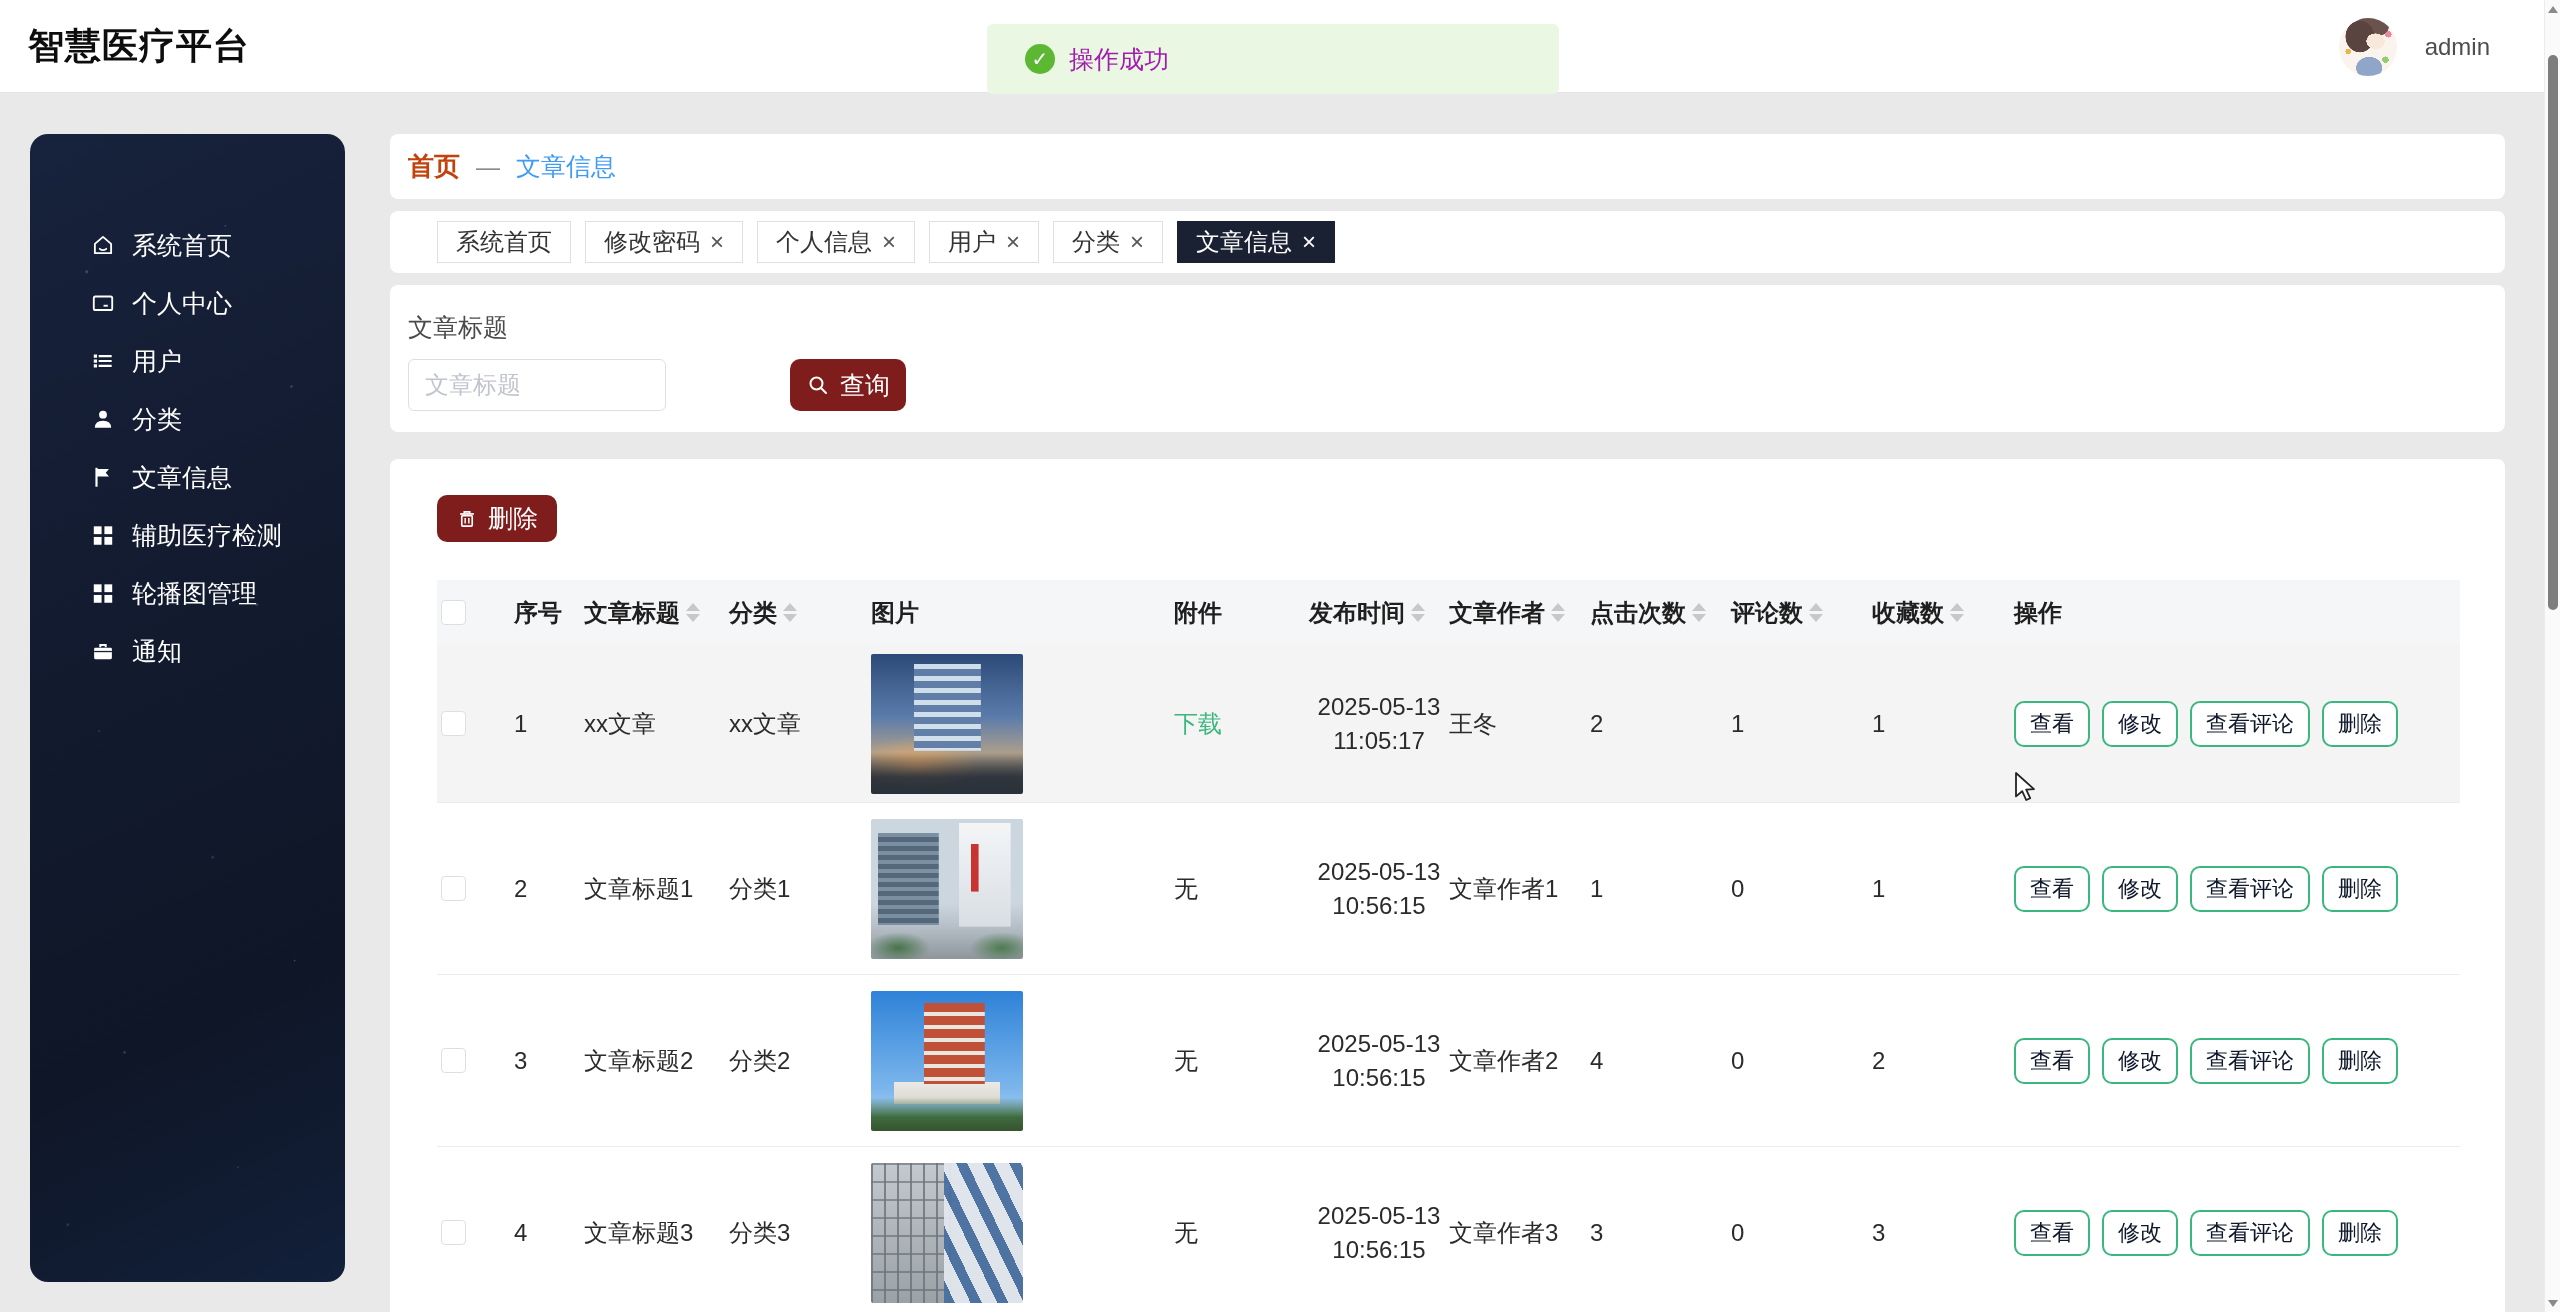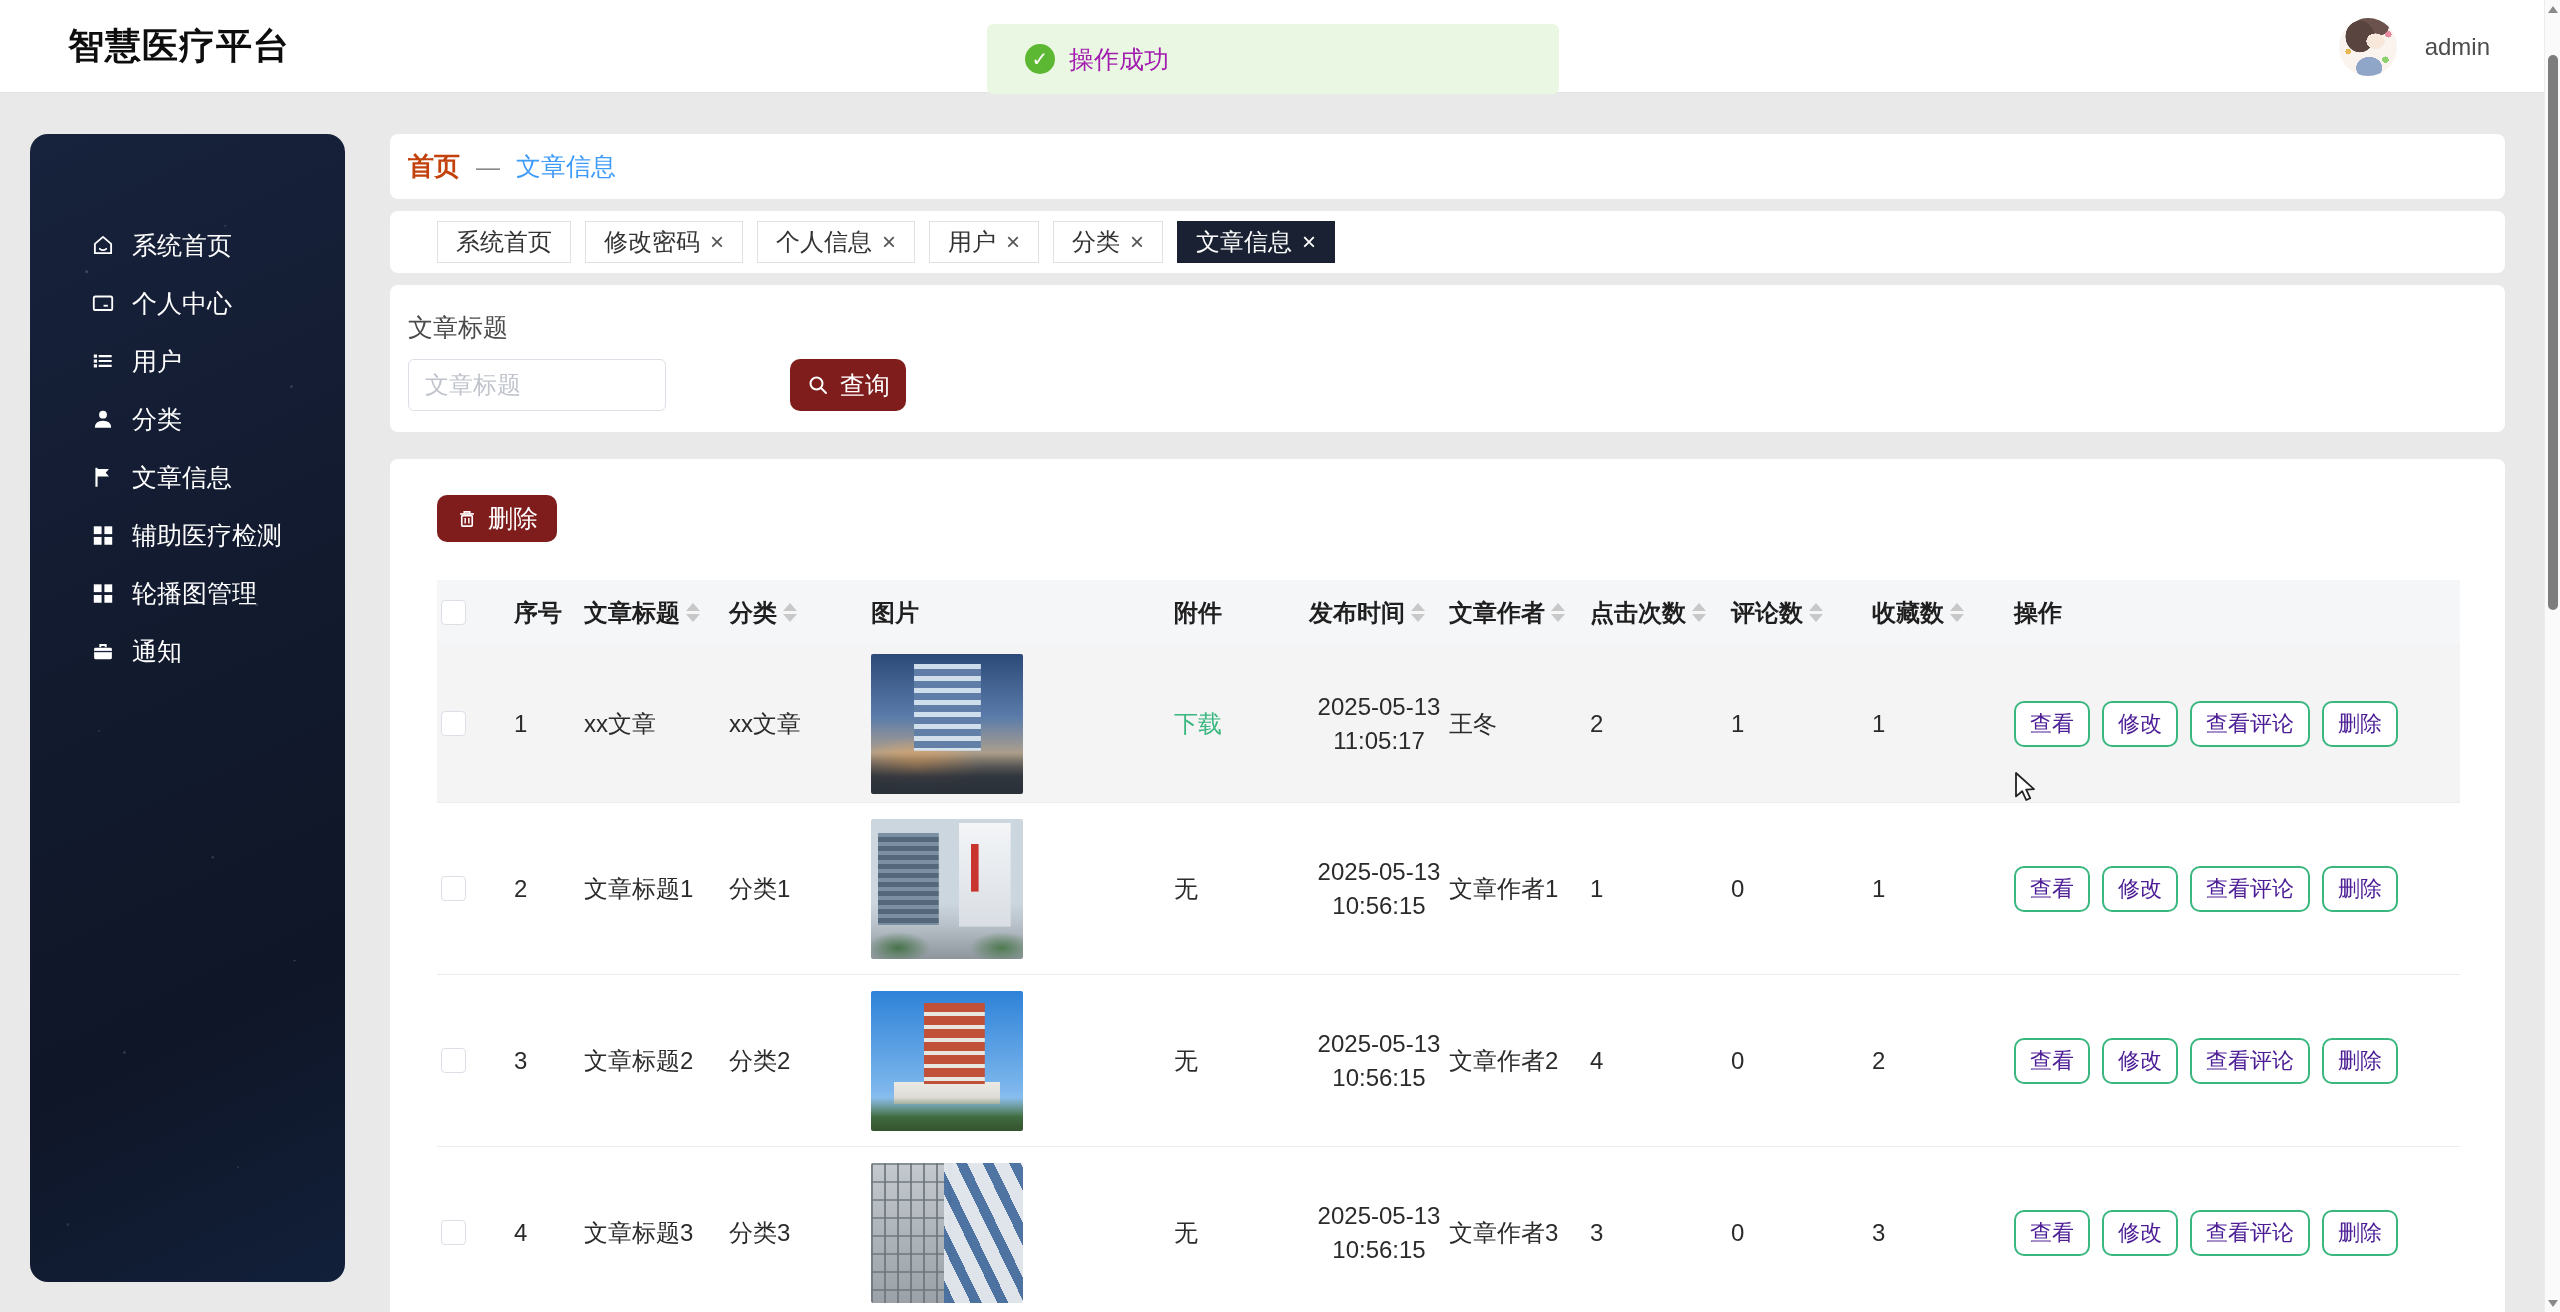--- a/index.html
+++ b/index.html
@@ -1,21 +1,21 @@
 <!DOCTYPE html>
 <html><head>
 <meta charset="utf-8">
 <style>
   * { margin:0; padding:0; box-sizing:border-box; }
   html,body { width:2560px; height:1312px; overflow:hidden; }
   body { font-family:"Liberation Sans","DejaVu Sans",sans-serif; background:#e9e9e9; position:relative; color:#2b2b2b; }
 
   
   .app-header { position:absolute; top:0; left:0; width:2560px; height:93px; background:#fff; border-bottom:1px solid #e3e3e3; z-index:5; }
-  .app-title { position:absolute; left:28px; top:50%; transform:translateY(-50%); font-size:36px; font-weight:bold; color:#0d0d0d; letter-spacing:1px;margin-left:40px; }
+  .app-title { position:absolute; left:28px; top:50%; transform:translateY(-50%); font-size:36px; font-weight:bold; color:#0d0d0d; letter-spacing:1px; }
   .toast { position:absolute; left:987px; top:24px; width:572px; height:70px; background:#eaf7e2; border-radius:6px; display:flex; align-items:center; padding-left:38px; gap:14px; z-index:9; }
   .toast-check { width:30px; height:30px; border-radius:50%; background:#5cb832; color:#fff; font-size:20px; display:flex; align-items:center; justify-content:center; font-weight:bold; }
   .toast-text { color:#a21caf; font-size:25px; }
   .user-box { position:absolute; right:70px; top:0; height:93px; display:flex; align-items:center; gap:28px; }
   .avatar { width:58px; height:58px; border-radius:50%;
     background:
       radial-gradient(26% 22% at 63% 40%, #f8e8dc 60%, rgba(0,0,0,0) 61%),
       radial-gradient(42% 46% at 36% 32%, #5a4440 58%, rgba(0,0,0,0) 60%),
       radial-gradient(52% 30% at 55% 16%, #6b524c 58%, rgba(0,0,0,0) 60%),
       radial-gradient(38% 32% at 52% 86%, #8fa6c8 58%, rgba(0,0,0,0) 60%),
@@ -81,21 +81,21 @@
   .carets .dn { border-top:8px solid #c8c8c8; }
 
   .trow { height:172px; border-bottom:1px solid #ececec; font-size:24px; background:#fff; }
   .trow.hl { height:158px; background:#f4f4f4; }
   .checkbox { width:25px; height:25px; border:1px solid #dcdfe6; border-radius:4px; background:#fff; margin-left:4px; cursor:pointer; }
   .photo { width:152px; height:140px; border-radius:2px; }
   .att { color:#2b2b2b; }
   .att.link { color:#3ab67f; cursor:pointer; }
   .datecell { flex-direction:column; align-items:center; justify-content:center; gap:6px; line-height:1.15; }
   .ops { gap:12px; }
-  .ops button { height:46px; background:#fff; border:2px solid #3ab67f; color:#4c1d95; border-radius:10px; font-size:22px; padding:0 14px; cursor:pointer; font-family:inherit; }
+  .ops button { height:46px; background:#fff; border:2px solid #3ab67f; color:#0f172a; border-radius:10px; font-size:22px; padding:0 14px; cursor:pointer; font-family:inherit; }
 
   
   .img-office-tower-dusk { background:
       repeating-linear-gradient(180deg, rgba(214,228,240,.95) 0 5px, rgba(96,126,168,.95) 5px 12px) 50% 20%/44% 62% no-repeat,
       linear-gradient(180deg, rgba(0,0,0,0) 70%, rgba(42,48,58,.9) 88%, #2b3139 100%) 0 0/100% 100% no-repeat,
       radial-gradient(60% 30% at 30% 80%, rgba(236,170,100,.85), rgba(236,170,100,0) 70%) 0 0/100% 100% no-repeat,
       linear-gradient(180deg, #2c4a78 0%, #5b7cab 45%, #b0a08a 72%, #3c4148 100%); }
   .img-hospital-building-day { background:
       repeating-linear-gradient(180deg, rgba(120,140,158,.95) 0 4px, rgba(78,98,118,.95) 4px 9px) 8% 30%/40% 66% no-repeat,
       linear-gradient(#c8352f, #c8352f) 69% 28%/5% 34% no-repeat,

